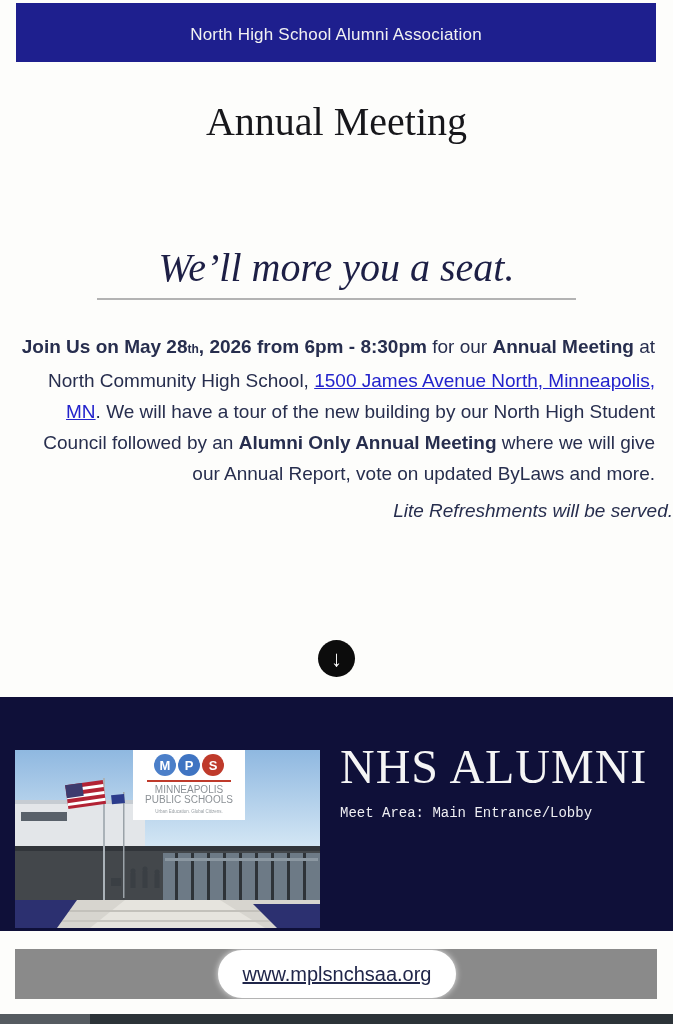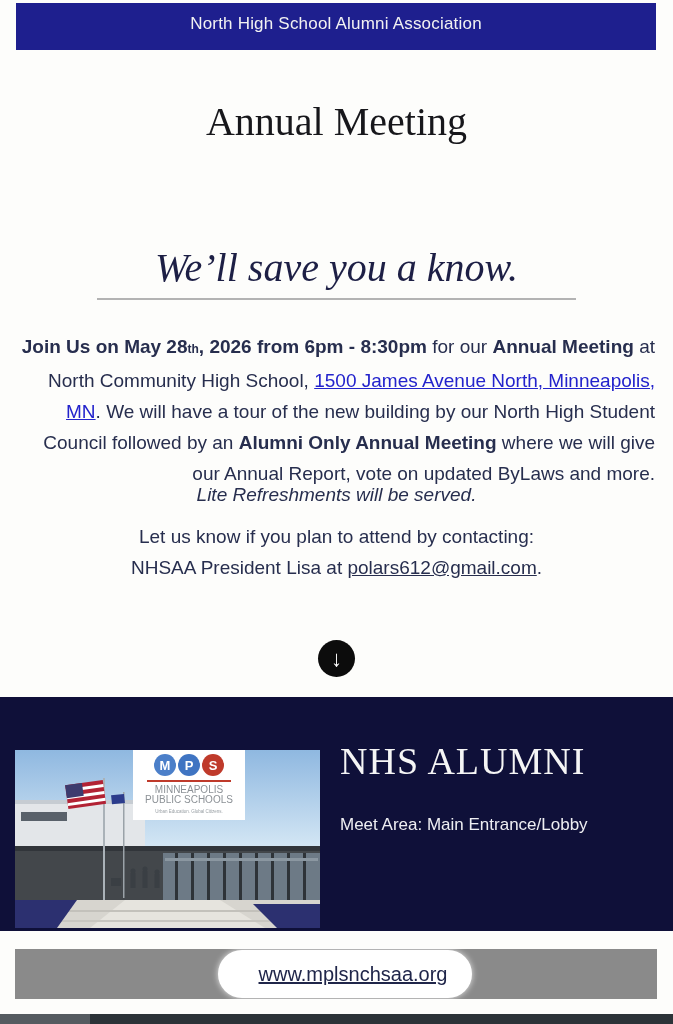--- a/index.html
+++ b/index.html
@@ -1,88 +1,84 @@
 <!DOCTYPE html>
 <html><head>
 <meta charset="utf-8">
 <style>
   html,body{margin:0;padding:0;}
   body{background:#e9e9e6;font-family:"Liberation Sans",sans-serif;}
   .page{position:relative;width:673px;height:1024px;margin:0 auto;background:#fdfdfb;overflow:hidden;}
 
   
-  .topbar{position:absolute;left:16px;right:17px;top:3px;height:47px;background:#1e1f8e;
-          display:flex;align-items:center;justify-content:center;padding-bottom:5px;box-sizing:border-box;}
+  .topbar{position:absolute;left:16px;right:17px;top:3px;height:59px;background:#1e1f8e;
+          display:flex;align-items:flex-end;justify-content:center;padding-bottom:17px;box-sizing:border-box;}
   .topbar span{color:#f2f2f2;font-size:17px;letter-spacing:.2px;}
 
   
   .hero-title{position:absolute;left:0;right:0;top:100px;text-align:center;
               font-family:"Liberation Serif",serif;font-size:40px;line-height:44px;color:#17171b;}
   .hero-title .small{font-size:24px;}
   .tagline{position:absolute;left:0;right:0;top:244px;text-align:center;
            font-family:"Liberation Serif",serif;font-style:italic;font-size:40px;color:#1d1f45;}
   .divider{position:absolute;left:97px;top:298px;width:479px;height:2px;background:#b3b3b3;}
 
   
   .copy{position:absolute;left:18px;right:18px;top:331px;text-align:right;
         font-size:19px;line-height:31px;color:#272e4e;}
   .copy b{font-weight:bold;}
   .copy .tiny{font-size:12px;}
   a.addr{color:#2323cc;text-decoration:underline;}
-  .refresh{position:absolute;left:0;right:0;top:484px;text-align:center;
+  .refresh{position:absolute;left:0;right:0;top:500px;text-align:right;
            font-style:italic;font-size:19px;color:#272e4e;}
   .contact{position:absolute;left:0;right:0;top:521px;text-align:center;
            font-size:19px;line-height:31px;color:#272e4e;}
   a.mail{color:#272e4e;text-decoration:underline;}
 
   
   .arrow-btn{position:absolute;left:318px;top:640px;width:37px;height:37px;border-radius:50%;
              background:#0c0c0c;display:flex;align-items:center;justify-content:center;cursor:pointer;}
   .arrow-btn span{color:#ffffff;font-size:22px;line-height:1;}
 
   
   .event{position:absolute;left:0;top:697px;width:673px;height:234px;background:#0f1039;}
   .photo{position:absolute;left:15px;top:53px;width:305px;height:178px;background:#9fc3e6;}
   .event-text{position:absolute;left:340px;top:42px;color:#fff;}
-  .event-title{font-family:"Liberation Serif",serif;font-size:38px;letter-spacing:1px;color:#f5f5f5;}
+  .event-title{font-family:"Liberation Serif",serif;font-size:48px;letter-spacing:1px;color:#f5f5f5;}
   .event-date{margin-top:20px;font-size:17px;color:#eeeef2;}
   .event-date .tiny{font-size:11px;}
-  .event-meet{margin-top:32px;font-size:17px;color:#eeeef2;}
+  .event-meet{margin-top:11px;font-size:14px;color:#eeeef2;font-family:Liberation Mono, monospace;}
 
   
   .footer-bar{position:absolute;left:15px;right:16px;top:949px;height:50px;background:#8a8a8a;}
   .pill{position:absolute;left:218px;top:950px;width:238px;height:48px;background:#ffffff;border-radius:26px;
-        display:flex;align-items:center;justify-content:center;box-shadow:0 0 6px rgba(255,255,255,.8);padding-left:16px;}
+        display:flex;align-items:center;justify-content:center;box-shadow:0 0 6px rgba(255,255,255,.8);}
   .pill a{font-size:20px;color:#20264a;text-decoration:underline;}
   .bottom-bar{position:absolute;left:0;top:1014px;width:673px;height:10px;background:#2c3338;}
   .bottom-bar-left{position:absolute;left:0;top:0;width:90px;height:10px;background:#555b60;}
 </style>
 </head>
 <body>
 
 <div class="page">
 
   <div class="topbar">
     <span>North High School Alumni Association</span>
   </div>
 
   <div class="hero-title">
     <div>Annual Meeting</div>
   </div>
-  <div class="tagline">We’ll save you a know.</div>
+  <div class="tagline">We’ll more you a seat.</div>
   <div class="divider"></div>
 
   <div class="copy"><b><span>Join Us on May 28</span><span class="tiny">th</span><span>, 2026 from 6pm - 8:30pm</span></b><span> for our </span><b>Annual Meeting</b><span> at North Community High School, </span><a class="addr" href="#">1500 James Avenue North, Minneapolis, MN</a><span>. We will have a tour of the new building by our North High Student Council followed by an </span><b>Alumni Only Annual Meeting</b><span> where we will give our Annual Report, vote on updated ByLaws and more.</span></div>
 
   <div class="refresh">Lite Refreshments will be served.</div>
 
-  <div class="contact">
-    <div>Let us know if you plan to attend by contacting:</div>
-    <div><span>NHSAA President Lisa at </span><a class="mail" href="#">polars612@gmail.com</a><span>.</span></div>
-  </div>
 
   <div class="arrow-btn">
     <span>↓</span>
   </div>
 
   <div class="event">
 
     <div class="photo">
       <svg width="305" height="178" viewBox="0 0 305 178">
         <defs>

